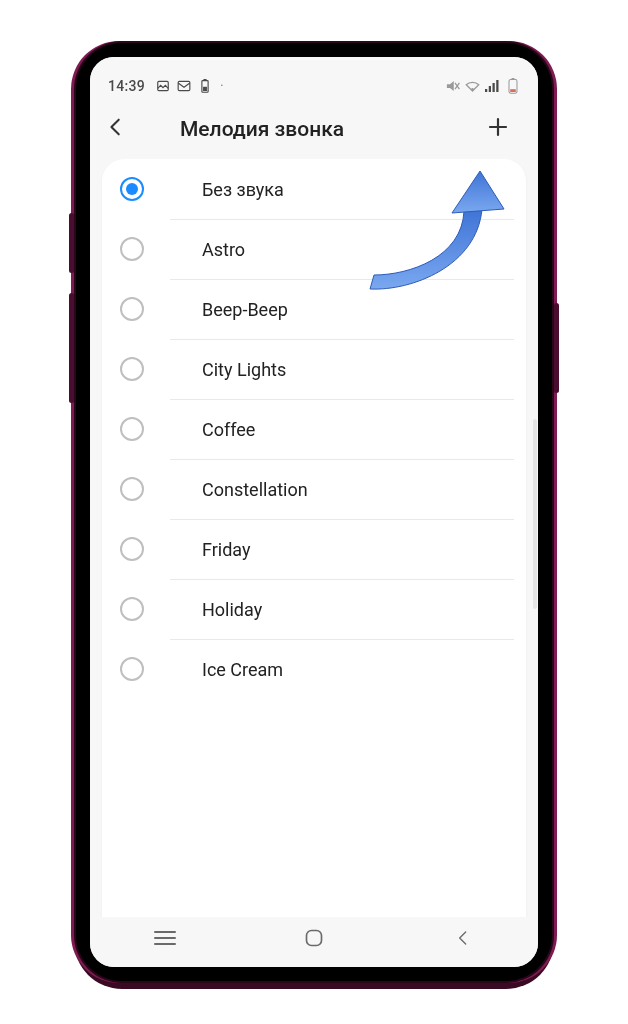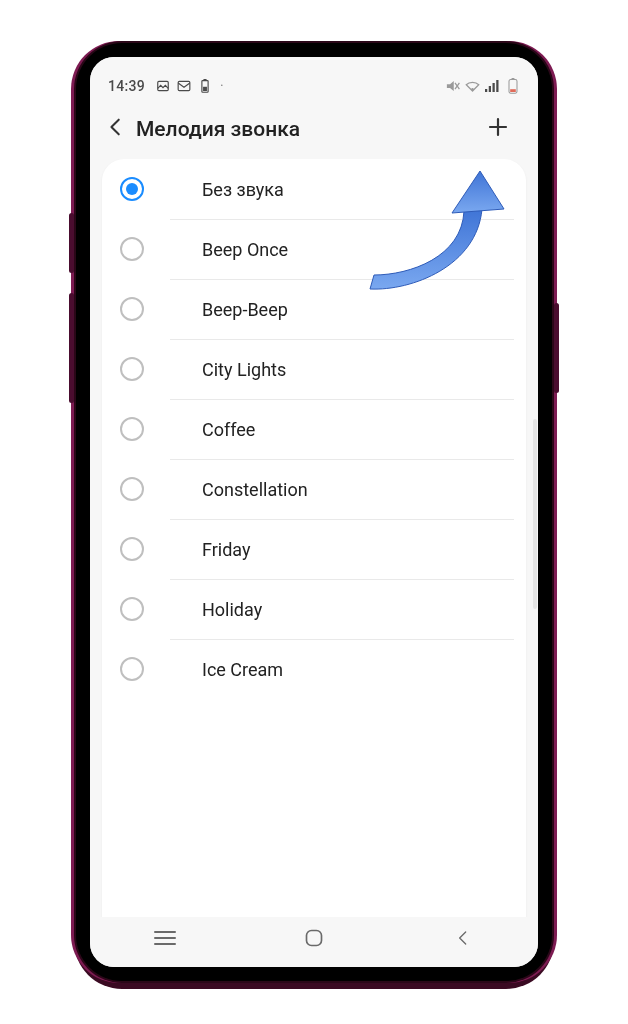--- a/index.html
+++ b/index.html
@@ -37,21 +37,21 @@
     .statusbar .clock { font-weight:500; letter-spacing:.3px; margin-right:4px; }
     .statusbar .right { margin-left:auto; display:flex; align-items:center; gap:5px; }
     .sb-ico { width:15px; height:15px; display:inline-flex; align-items:center; justify-content:center; }
     .sb-ico svg { display:block; }
 
     
     .header {
       height:60px; display:flex; align-items:center; padding:0 18px 0 6px; background:#f7f7f7;
     }
     .back { width:40px; height:40px; display:flex; align-items:center; justify-content:center; cursor:pointer; }
-    .title { font-size:21px; color:#222; font-weight:500; flex:1; }
+    .title { font-size:21px; color:#222; font-weight:500; flex:1;margin-left:44px; }
     .add { width:40px; height:40px; display:flex; align-items:center; justify-content:center; cursor:pointer; margin-right:2px; }
 
     
     .list-wrap { flex:1; padding:0 12px 0 12px; overflow:hidden; position:relative; }
     .list-card {
       background:#fff; border-radius:22px 22px 0 0; height:100%; overflow:hidden;
       box-shadow:0 1px 3px rgba(0,0,0,.05);
     }
     .row {
       display:flex; align-items:center; height:60px; padding:0 10px 0 18px; position:relative;gap:36px;
@@ -168,21 +168,21 @@
     </div>
 
     <div class="list-wrap">
       <div class="list-card" id="ringtone-list">
           <div class="row">
             <div class="radio selected"></div>
             <div class="label">Без звука</div>
           </div>
           <div class="row">
             <div class="radio"></div>
-            <div class="label">Beep Once</div>
+            <div class="label">Astro</div>
           </div>
           <div class="row">
             <div class="radio"></div>
             <div class="label">Beep-Beep</div>
           </div>
           <div class="row">
             <div class="radio"></div>
             <div class="label">City Lights</div>
           </div>
           <div class="row">

